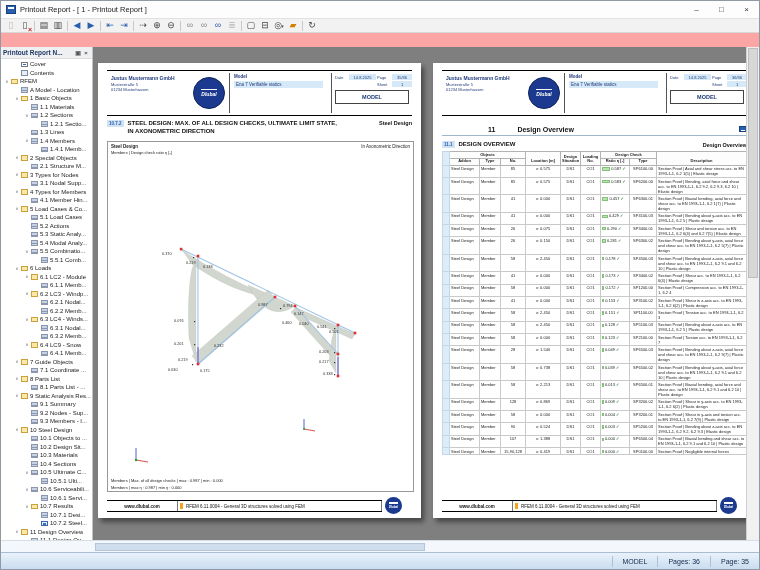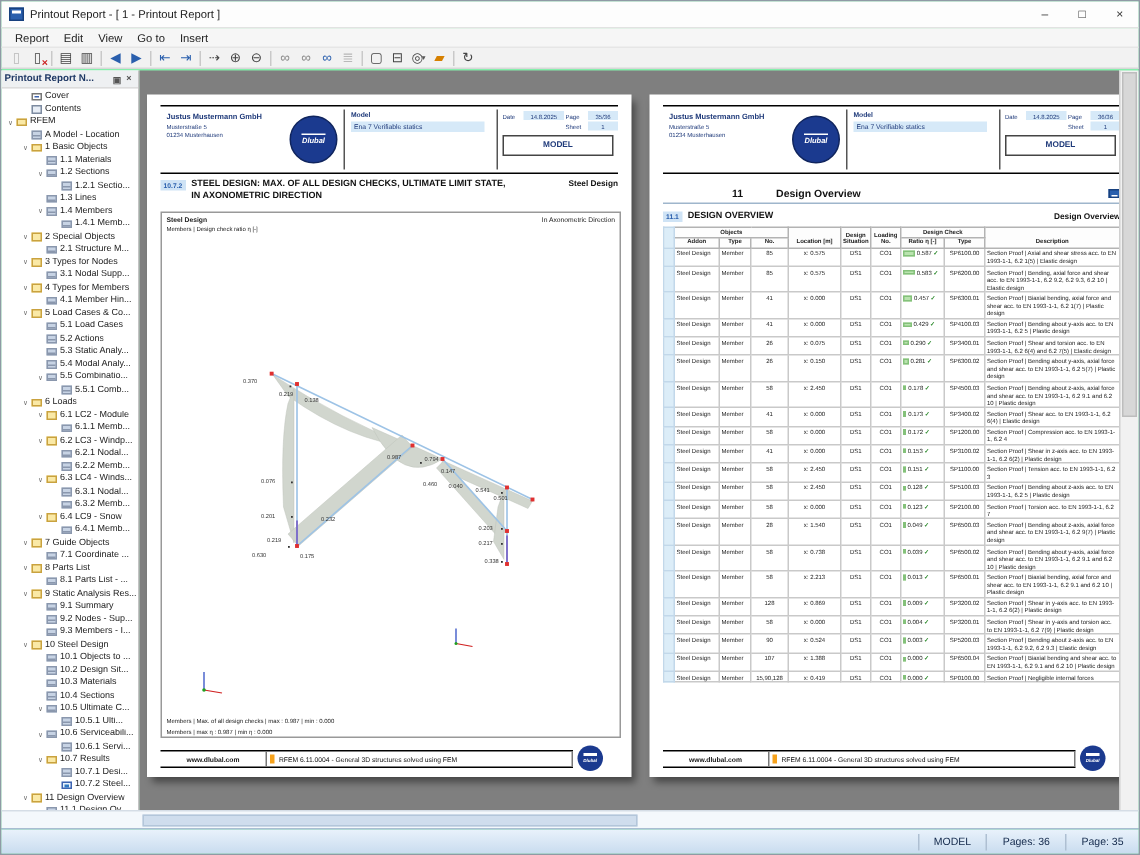--- a/index.html
+++ b/index.html
@@ -1,17 +1,17 @@
 <!DOCTYPE html>
 <html><head>
 <meta charset="utf-8">
 <style>
 *{margin:0;padding:0;box-sizing:border-box;}
 html,body{width:760px;height:570px;overflow:hidden;background:#d4d0c8;font-family:"Liberation Sans",sans-serif;}
-.window{position:absolute;inset:0;background:#86efac;border:1px solid #8f9aa5;}
+.window{position:absolute;inset:0;background:#fca5a5;border:1px solid #8f9aa5;}
 
 .titlebar{height:18px;background:#fdfdfd;display:flex;align-items:center;border-bottom:1px solid #e2e2e2;}
 .appicon{width:10px;height:9px;margin:0 4px 0 5px;background:#2a5fad;border:1px solid #17407e;position:relative;}
 .appicon:after{content:"";position:absolute;left:1px;top:1px;right:1px;height:2px;background:#fff;}
 .wtitle{font-size:7.5px;color:#222;flex:1;}
 .winbtns{display:flex;height:100%;}
 .wb{width:25px;height:100%;display:flex;align-items:center;justify-content:center;font-size:8px;color:#333;}
 
 .menubar{height:13px;background:#f6f6f6;display:flex;align-items:center;font-size:7.5px;color:#222;padding-left:4px;border-bottom:1px solid #e6e6e6;}
 .mitem{padding:1px 5px;}
@@ -123,27 +123,20 @@
   <div class="titlebar">
     <span class="appicon"></span>
     <span class="wtitle">Printout Report - [ 1 - Printout Report ]</span>
     <span class="winbtns">
       <span class="wb">–</span>
       <span class="wb">□</span>
       <span class="wb">×</span>
     </span>
   </div>
 
-  <div class="menubar">
-      <span class="mitem">Report</span>
-      <span class="mitem">Edit</span>
-      <span class="mitem">View</span>
-      <span class="mitem">Go to</span>
-      <span class="mitem">Insert</span>
-    </div>
   <div class="toolbar">
       <span class="tbtn dis">
         <span class="g">▯</span>
       </span>
       <span class="tbtn">
         <span class="g">▯</span>
         <span class="ov" style="color: rgb(204, 34, 34);">×</span>
       </span>
       <span class="tsep"></span>
       <span class="tbtn">

